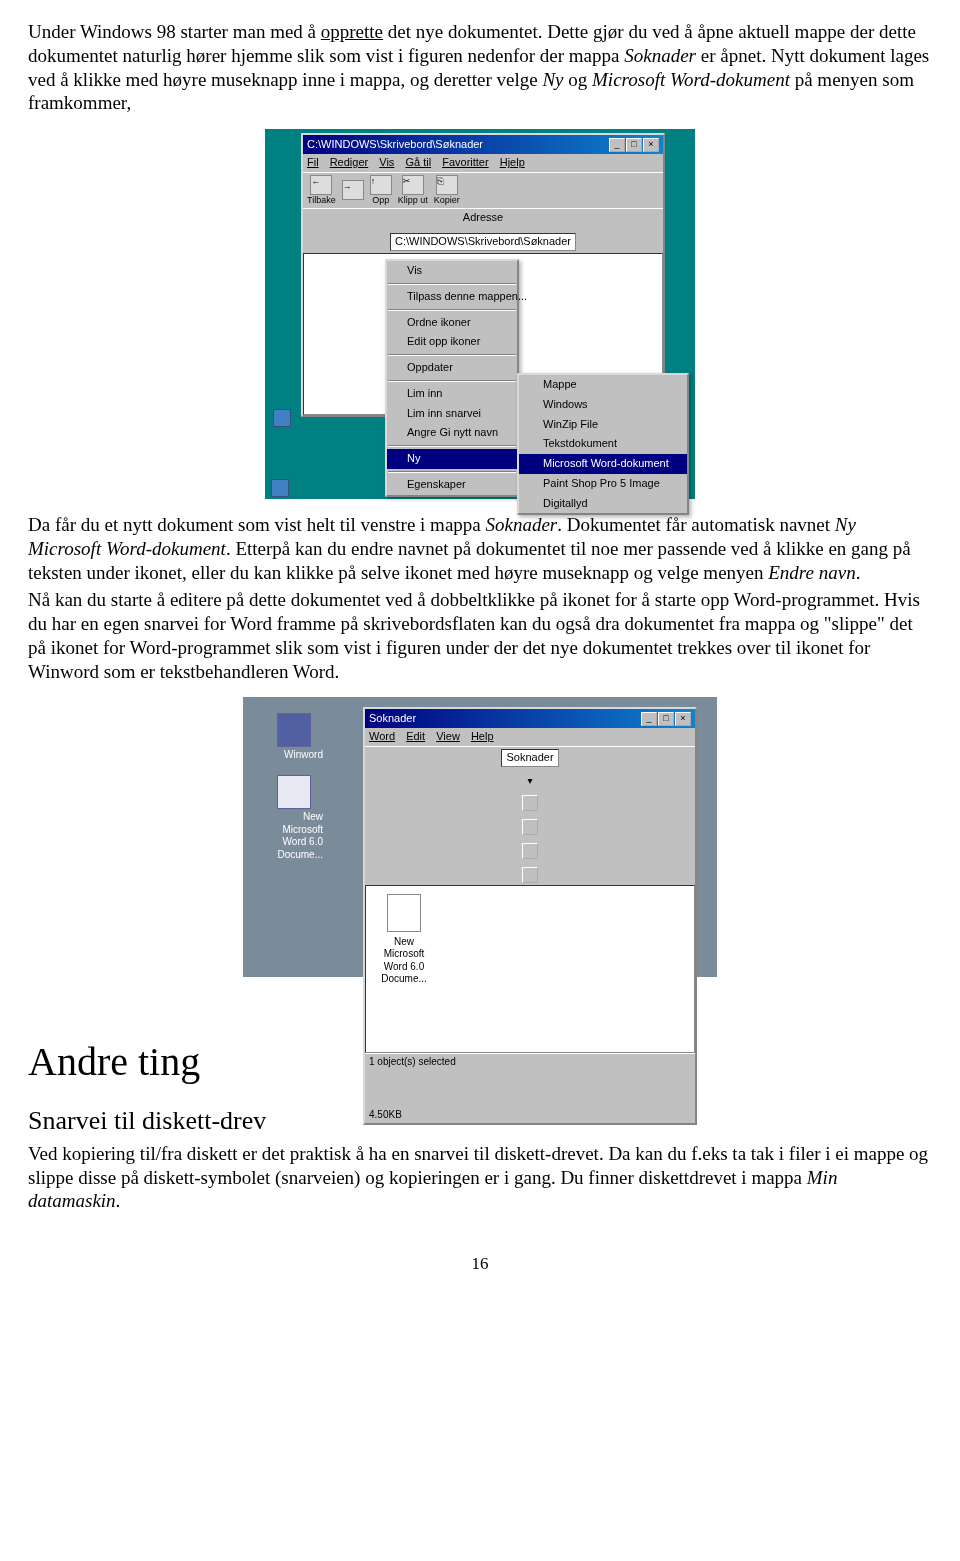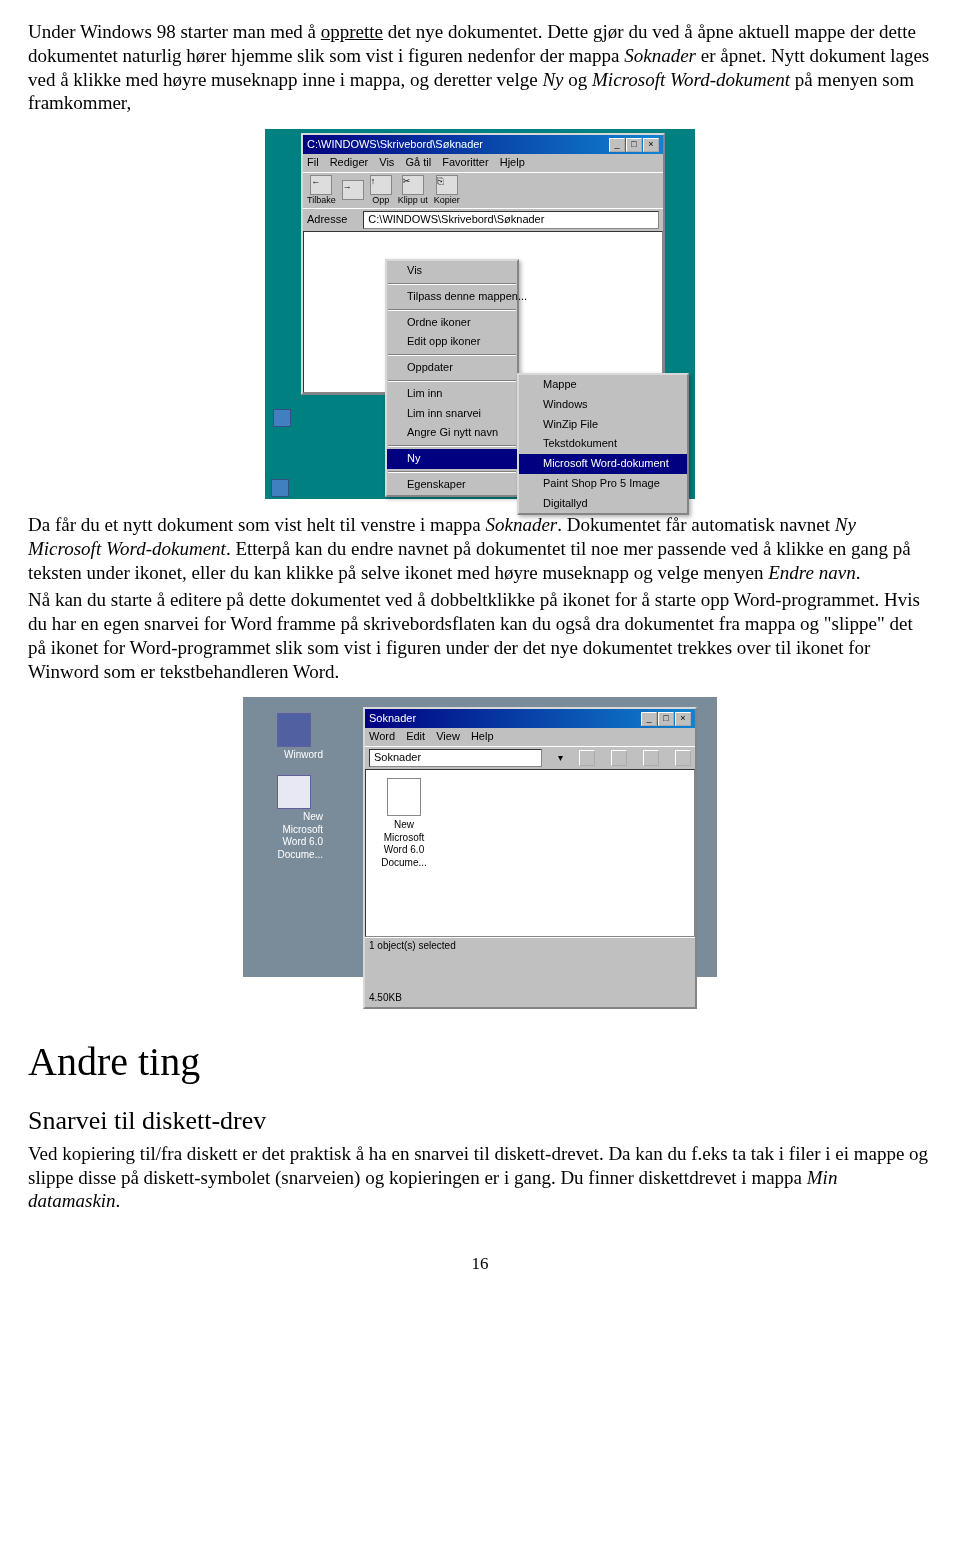--- a/index.html
+++ b/index.html
@@ -48,21 +48,21 @@
       color: #000;
       text-align: center;
       line-height: 10px;
     }
     .menubar {
       font-size: 11px;
       font-family: Arial, sans-serif;
       padding: 2px 4px;
       background: #c0c0c0;
     }
-    .menubar span { margin-right: 8px; }
+    .menubar span { margin-right: 8px; text-decoration: underline; }
     .toolbar-row {
       padding: 2px 4px;
       font-size: 10px;
       font-family: Arial, sans-serif;
       display: flex;
       align-items: center;
       gap: 6px;
       border-top: 1px solid #fff;
     }
     .toolbar-btn {
@@ -76,22 +76,23 @@
       height: 18px;
       background: #ddd;
       border: 1px solid #888;
     }
     .addrbar {
       padding: 2px 4px;
       font-size: 11px;
       font-family: Arial, sans-serif;
       display: flex;
       align-items: center;
-      gap: 16px;
+      gap: 8px;
       border-top: 1px solid #fff;
+      flex-direction: column;
     }
     .addr-input {
       background: #fff;
       border: 1px inset #888;
       padding: 1px 4px;
       flex: 1;
       font-size: 11px;
     }
     .content-area {
       background: #fff;

